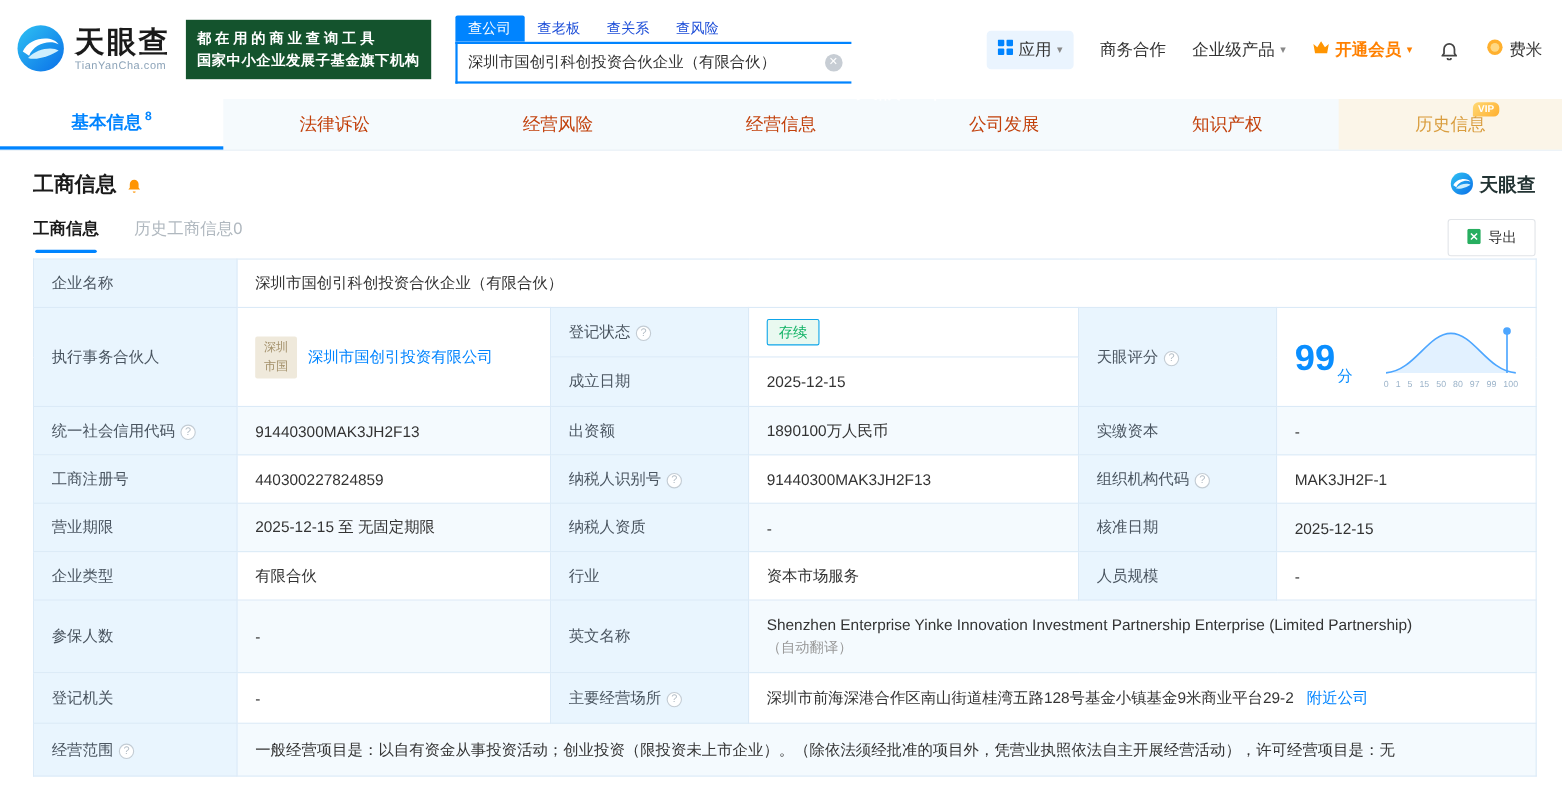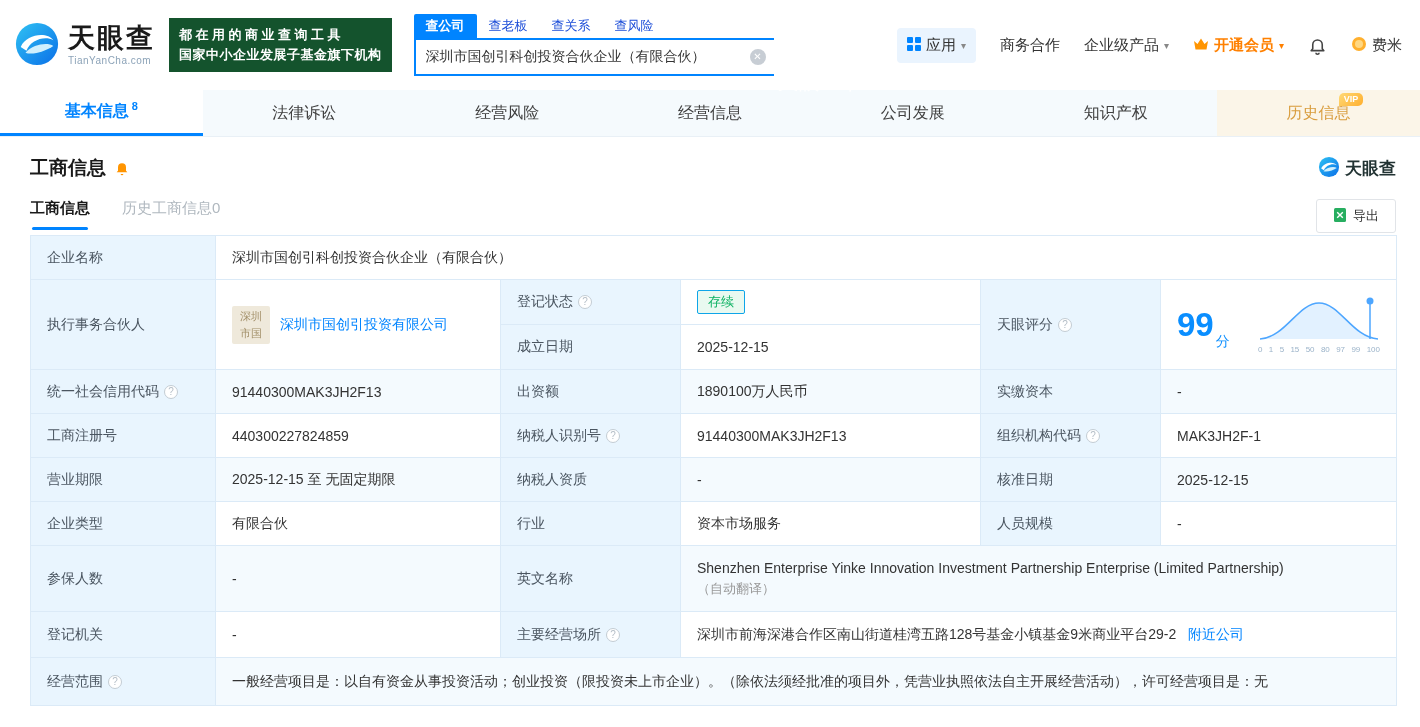--- a/index.html
+++ b/index.html
@@ -13,35 +13,35 @@
   .logo { display: flex; align-items: center; cursor: pointer; }
   .logo-text { margin-left: 8px; }
   .logo-name { font-size: 27px; font-weight: bold; color: #1a1a1a; letter-spacing: 2px; line-height: 1; }
   .logo-domain { font-size: 10px; color: #8ca3b8; margin-top: 3px; letter-spacing: .5px; }
   .slogan { background: #14532d; color: #fff; margin-left: 14px; padding: 7px 10px; line-height: 1.55; }
   .slogan .l1 { font-size: 13px; font-weight: bold; letter-spacing: 3.5px; }
   .slogan .l2 { font-size: 13px; font-weight: bold; letter-spacing: .5px; }
   .search { margin-left: 22px; width: 452px; }
   .search-tabs { display: flex; align-items: flex-end; height: 24px; }
   .search-tab { font-size: 13px; padding: 3px 12px; color: #1d4ed8; cursor: pointer; }
-  .search-tab.active { background: #0084ff; color: #fff; font-weight: bold; border-radius: 2px 2px 0 0; }
+  .search-tab.active { background: #0084ff; color: #fff; font-weight: normal; border-radius: 2px 2px 0 0; }
   .search-bar { display: flex; height: 38px; }
   .search-input-wrap { flex: 1; border: 2px solid #0084ff; border-right: none; display: flex; align-items: center; padding: 0 8px 0 10px; background: #fff; }
   .search-input { border: none; outline: none; flex: 1; font-size: 14px; color: #333; font-family: inherit; }
   .clear-icon { width: 16px; height: 16px; border-radius: 50%; background: #c7cdd4; color: #fff; font-size: 10px; line-height: 16px; text-align: center; cursor: pointer; flex: none; }
   .search-btn { width: 92px; background: #0084ff; color: #fff; font-size: 21px; display: flex; align-items: center; justify-content: center; border-radius: 0 3px 3px 0; cursor: pointer; margin-top: 44px; }
   .header-right { margin-left: auto; display: flex; align-items: center; gap: 24px; font-size: 15px; white-space: nowrap; }
   .hr-item { display: flex; align-items: center; gap: 5px; cursor: pointer; color: #333; }
   .apps-pill { background: #eaf4fe; padding: 8px 10px; border-radius: 4px; }
   .caret { font-size: 10px; color: #888; }
   .vip-link { color: #ff8000; font-weight: bold; }
   .vip-link .caret { color: #ff8000; }
   
   .nav { display: flex; background: #f5fafd; border-bottom: 1px solid #e9f0f6; height: 47px; }
-  .nav-tab { flex: 1; display: flex; align-items: center; justify-content: center; font-size: 16px; color: #404040; position: relative; cursor: pointer; }
+  .nav-tab { flex: 1; display: flex; align-items: center; justify-content: center; font-size: 16px; color: #c2410c; position: relative; cursor: pointer; }
   .nav-tab.active { color: #0084ff; font-weight: bold; border-bottom: 3px solid #0084ff; background: #fff; }
   .nav-badge { font-size: 11px; color: #0084ff; margin-left: 3px; align-self: flex-start; margin-top: 10px; }
   .nav-tab.vip-tab { background: #fbf5e8; color: #d99d3e; }
   .vip-tag { position: absolute; top: 3px; right: 28%; background: linear-gradient(135deg,#ffd976,#ffaf2e); color: #fff; font-size: 9px; font-weight: bold; padding: 1px 5px; border-radius: 5px 5px 5px 0; line-height: 1.2; }
   
   .section-head { display: flex; align-items: center; margin: 18px 24px 0 30px; }
   .section-title { font-size: 19px; font-weight: bold; color: #1a1a1a; }
   .section-bell { margin-left: 8px; display: flex; align-items: center; }
   .watermark { margin-left: auto; display: flex; align-items: center; gap: 5px; }
   .watermark-name { font-size: 17px; font-weight: bold; color: #233; }

